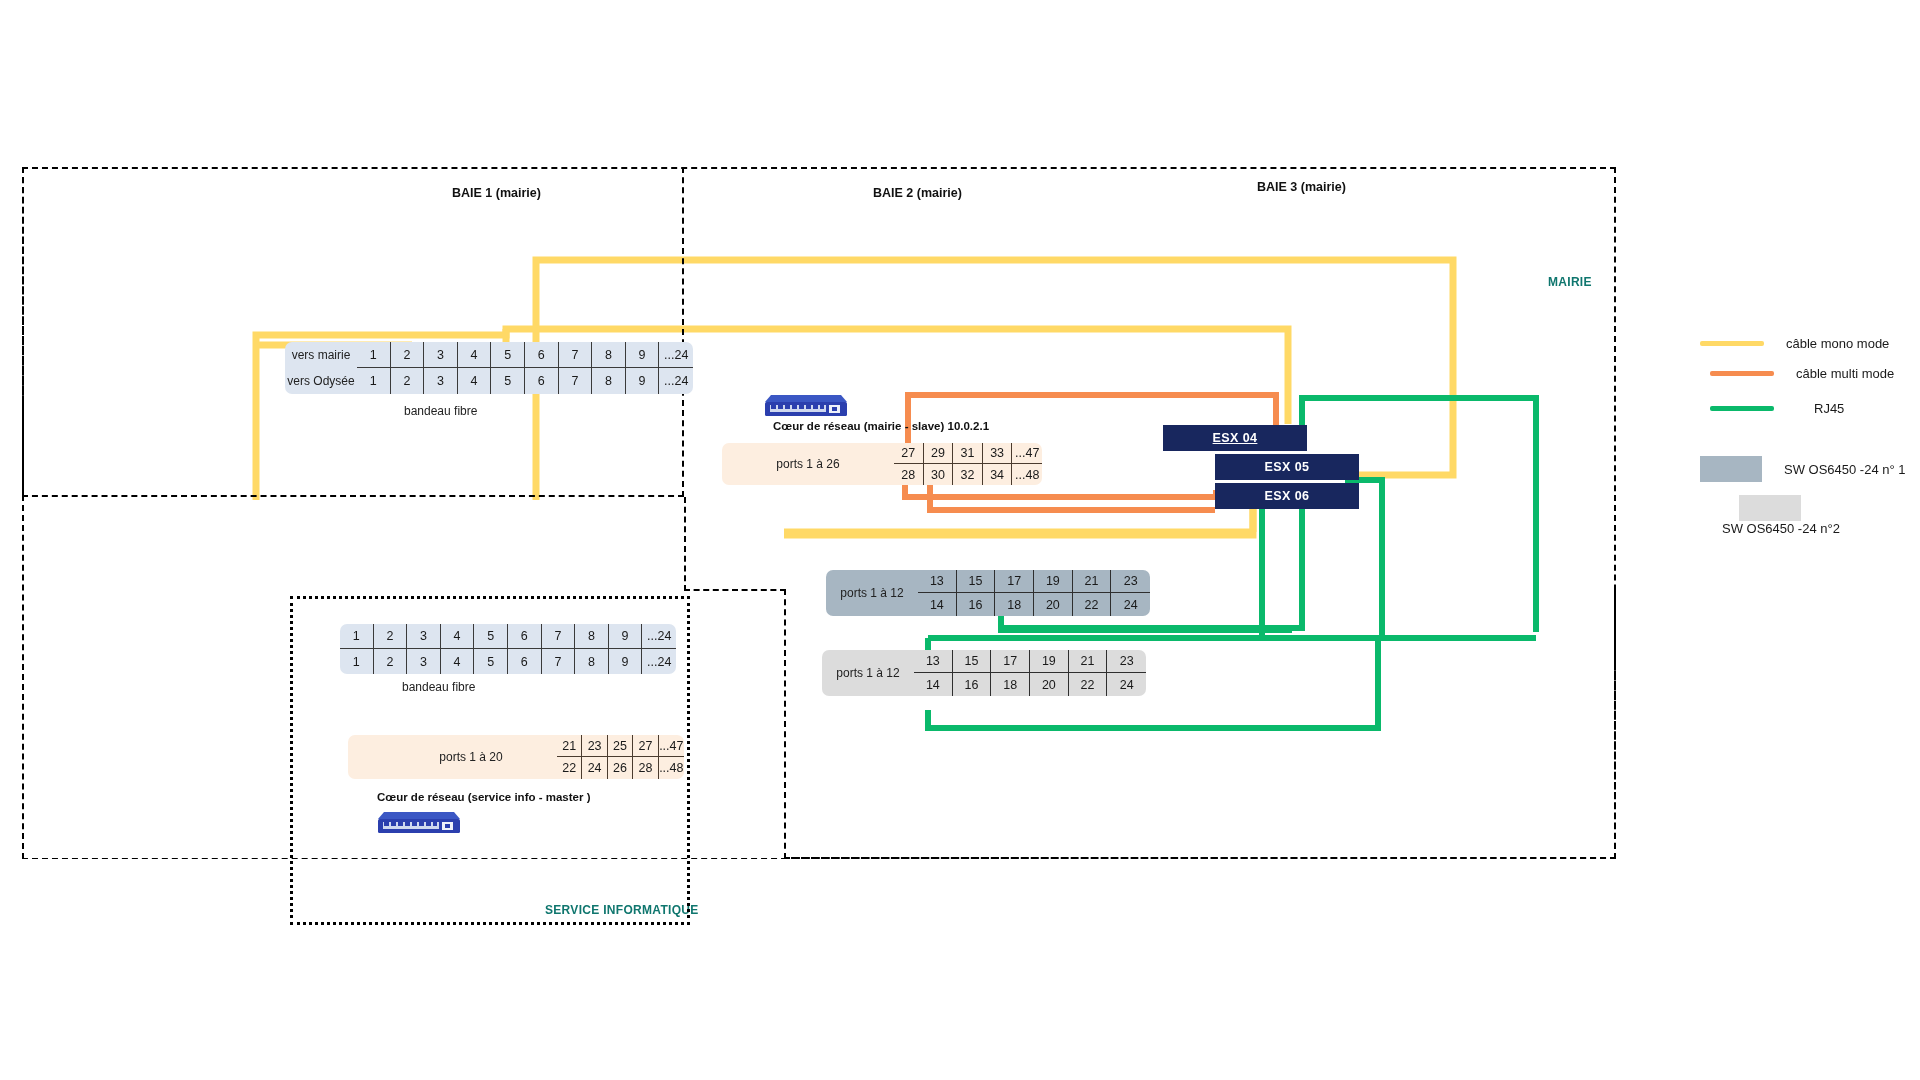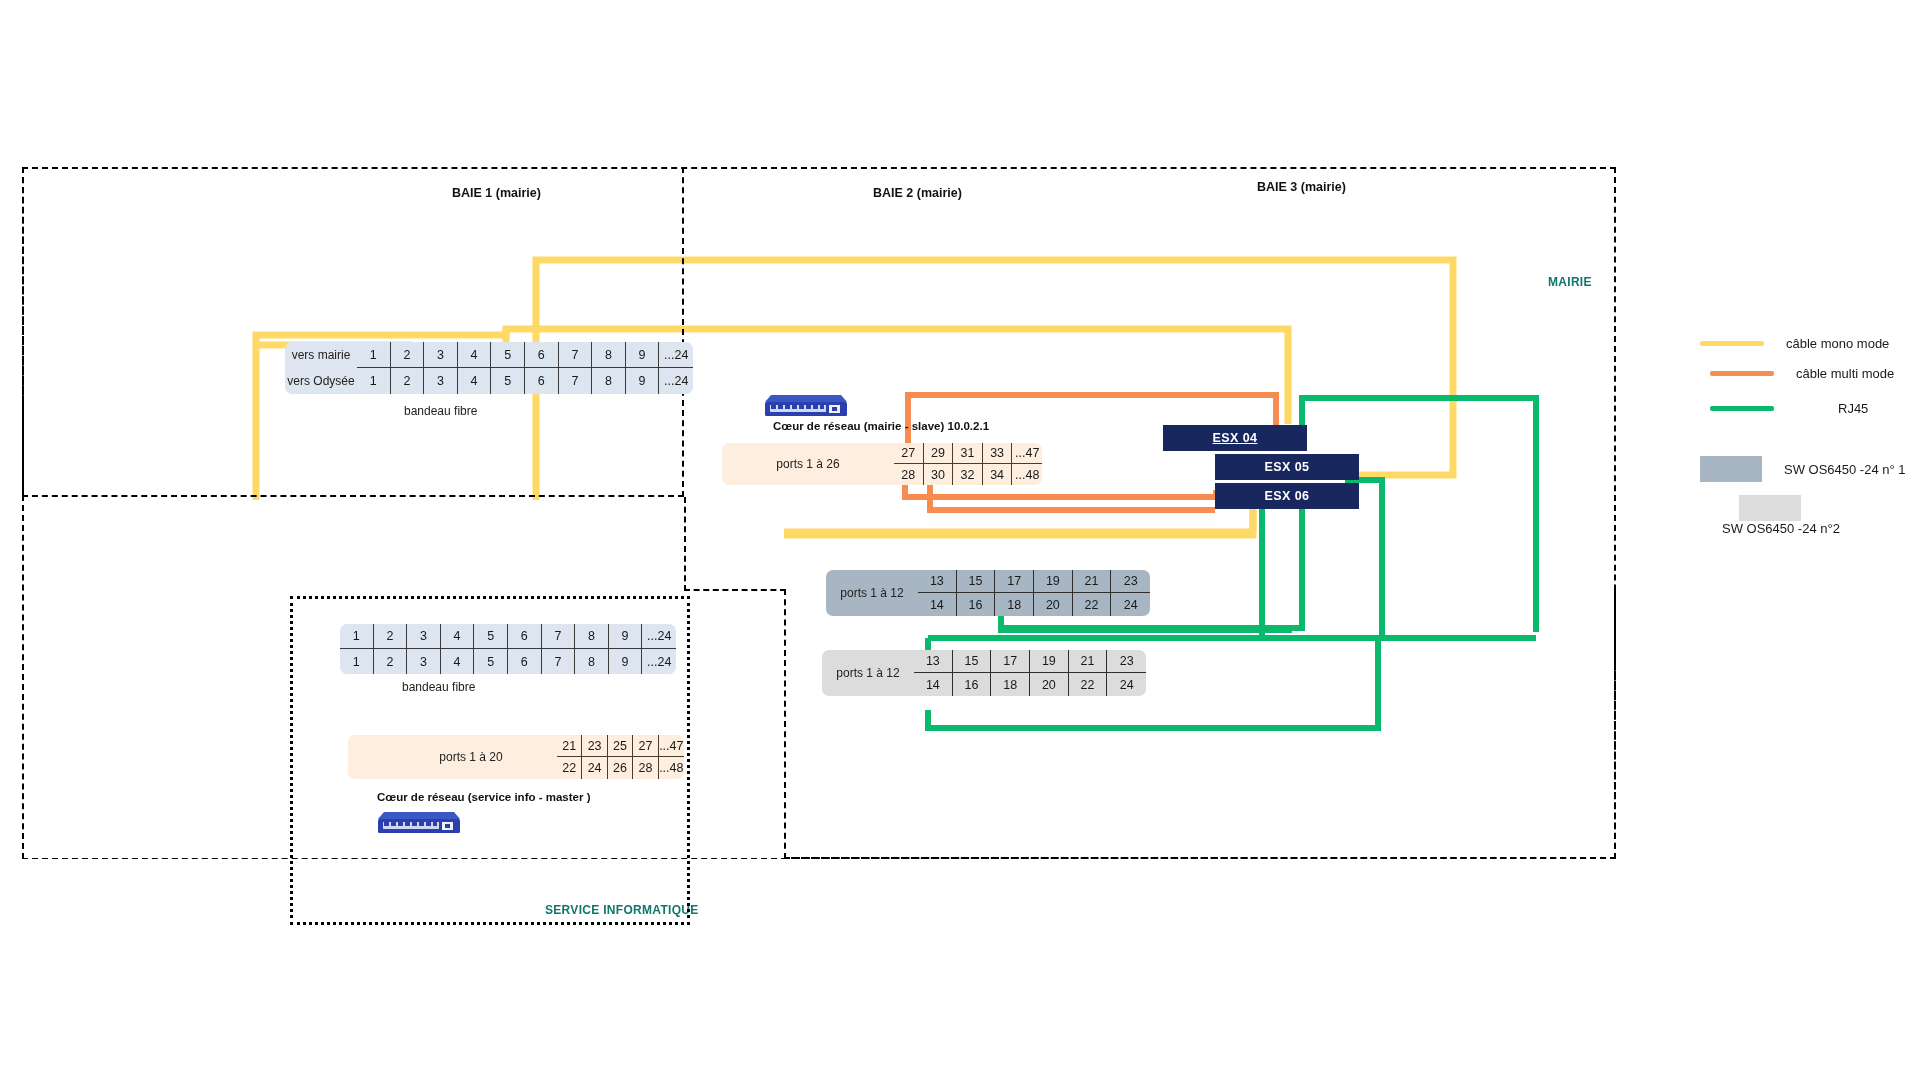--- a/index.html
+++ b/index.html
@@ -422,21 +422,21 @@
       <span class="legend-text">câble mono mode</span>
     </div>
 
     <div class="legend-row" style="left:10px; top:30px;">
       <span class="legend-swatch-line" style="background:#f68c4f;"></span>
       <span class="legend-text">câble multi mode</span>
     </div>
 
     <div class="legend-row" style="left:10px; top:65px;">
       <span class="legend-swatch-line" style="background:#0ab96b;"></span>
-      <span class="legend-text" style="margin-left:64px;">RJ45</span>
+      <span class="legend-text" style="margin-left:40px;">RJ45</span>
     </div>
 
     <div class="legend-row" style="left:0; top:120px;">
       <span class="legend-swatch-box" style="background:#a7b6c2;"></span>
       <span class="legend-text">SW OS6450 -24 n° 1</span>
     </div>
 
     <div class="legend-row" style="left:0; top:159px;flex-direction:column;">
       <span class="legend-swatch-box" style="background:#dcdcdc;"></span>
       <span class="legend-text">SW OS6450 -24 n°2</span>

